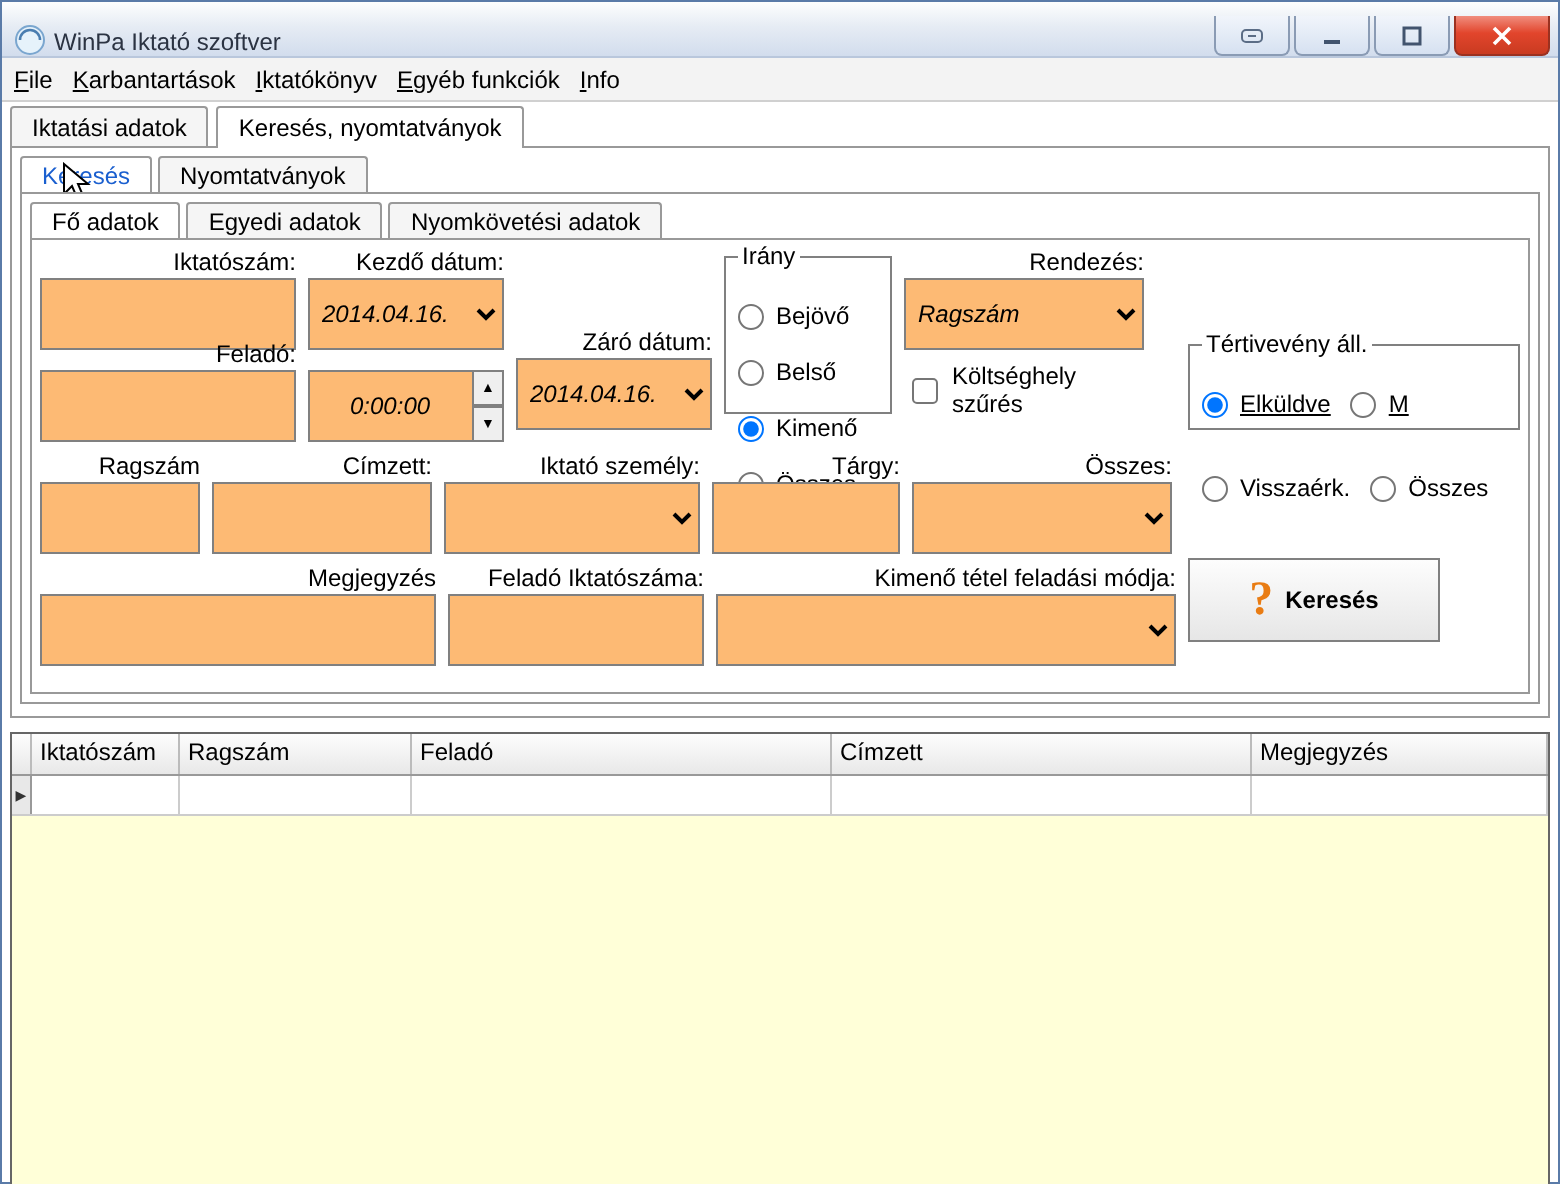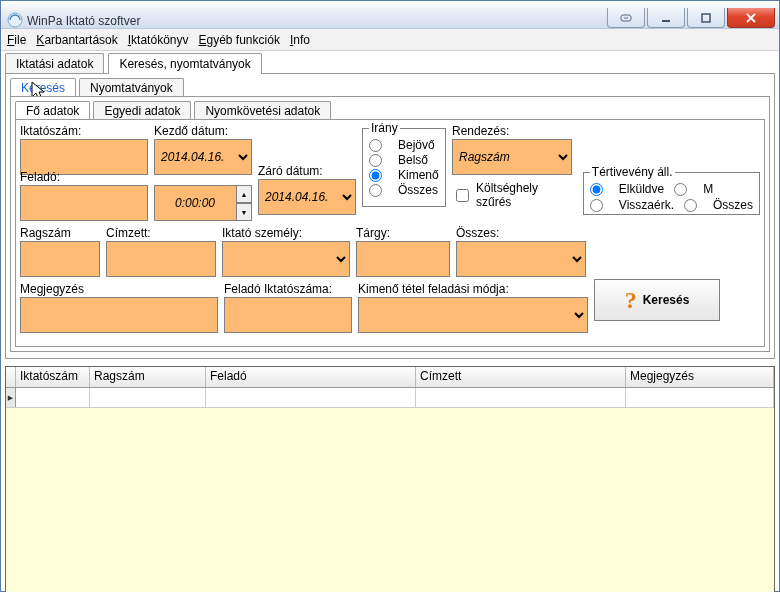--- a/index.html
+++ b/index.html
@@ -23,29 +23,29 @@
 .tab.active { background: #fff; position: relative; z-index: 2; }
 
 .panel { border: 1px solid #999; margin: 0 4px; padding: 2px 4px 4px 4px; position: relative; top: -1px; }
 
 .subtabs { display: flex; gap: 3px; }
 .subtab { padding: 2px 10px; border: 1px solid #999; border-bottom: none; background: #f5f5f5; border-radius: 2px 2px 0 0; }
 .subtab.active { background: #fff; color: #1a5fcf; }
 
 .subpanel { border: 1px solid #999; padding: 4px; position: relative; top: -1px; background: #fff; }
 
-.lbl { display: block; margin: 1px 0 1px 0; }
+.lbl { display: block; margin: 1px 0 1px 0; text-align: right; }
 .txt, select, .spin { border: 1px solid #808080; background: #fdba74; height: 36px; padding: 1px 2px; font-style: italic; }
 select { height: 20px; }
 .row { display: flex; gap: 6px; }
 .colgap { display: flex; flex-direction: column; }
 
 fieldset { border: 1px solid #808080; padding: 2px 6px 4px 6px; margin: 0; }
 legend { padding: 0 2px; font-size: 12px; }
-.radioline { display: flex; align-items: center; gap: 13px; margin: 1px 0; }
+.radioline { display: flex; align-items: center; gap: 3px; margin: 14px 0; }
 .radioline input { margin: 0 3px 0 0; }
 .chk { display: flex; align-items: center; gap: 4px; }
 
 .spinwrap { display: flex; }
 .spinbtn { width: 15px; display: flex; flex-direction: column; }
 .spinbtn div { flex:1; border:1px solid #808080; border-left:none; background:#efefef; font-size:7px; display:flex; align-items:center; justify-content:center; line-height:1; }
 
 .searchbtn { width: 126px; height: 42px; border: 1px solid #808080; background: linear-gradient(#fdfdfd,#e6e6e6); display: flex; align-items: center; justify-content: center; gap: 6px; font-weight: bold; font-size: 13px; }
 .searchbtn .qmark { color: #e97c13; font-size: 24px; font-weight: bold; font-family: Georgia, serif; }
 
@@ -166,21 +166,21 @@
             <label class="lbl">Rendezés:</label>
             <select class="txt" style="width:100%;"><option>Ragszám</option></select>
             <label class="chk" style="margin-top:6px;">
                 <input type="checkbox" style="">
                 <span>Költséghely szűrés</span>
               </label>
           </div>
 
           <fieldset style="width:166px; height:50px; margin-top:42px; position:absolute; right:4px;">
             <legend>Tértivevény áll.</legend>
-            <div style="display:flex; gap:10px;">
+            <div style="display:flex; gap:10px;text-decoration:underline;">
               <label class="radioline">
                   <input type="radio" name="tertiv" checked="" style="">
                   <span>Elküldve</span>
                 </label>
               <label class="radioline">
                   <input type="radio" name="tertiv" style="">
                   <span>M</span>
                 </label>
             </div>
             <div style="display:flex; gap:10px;">

